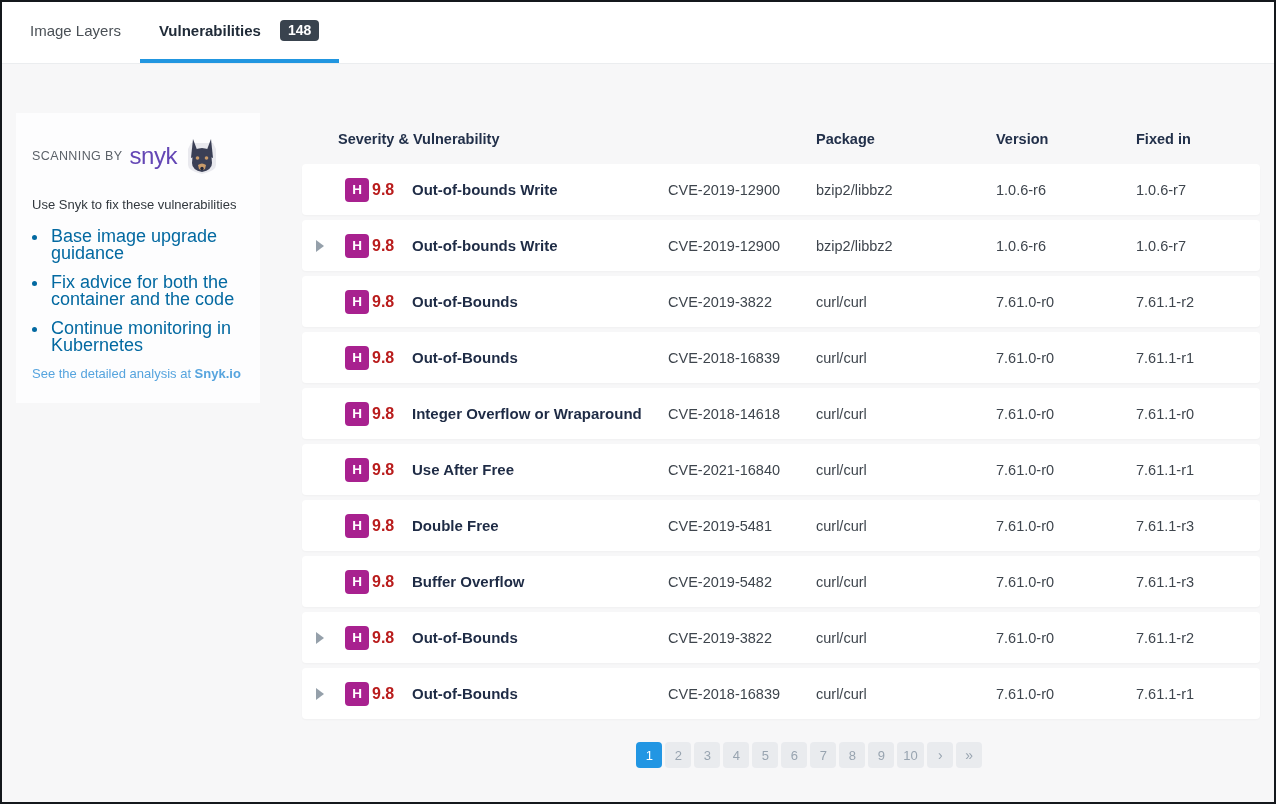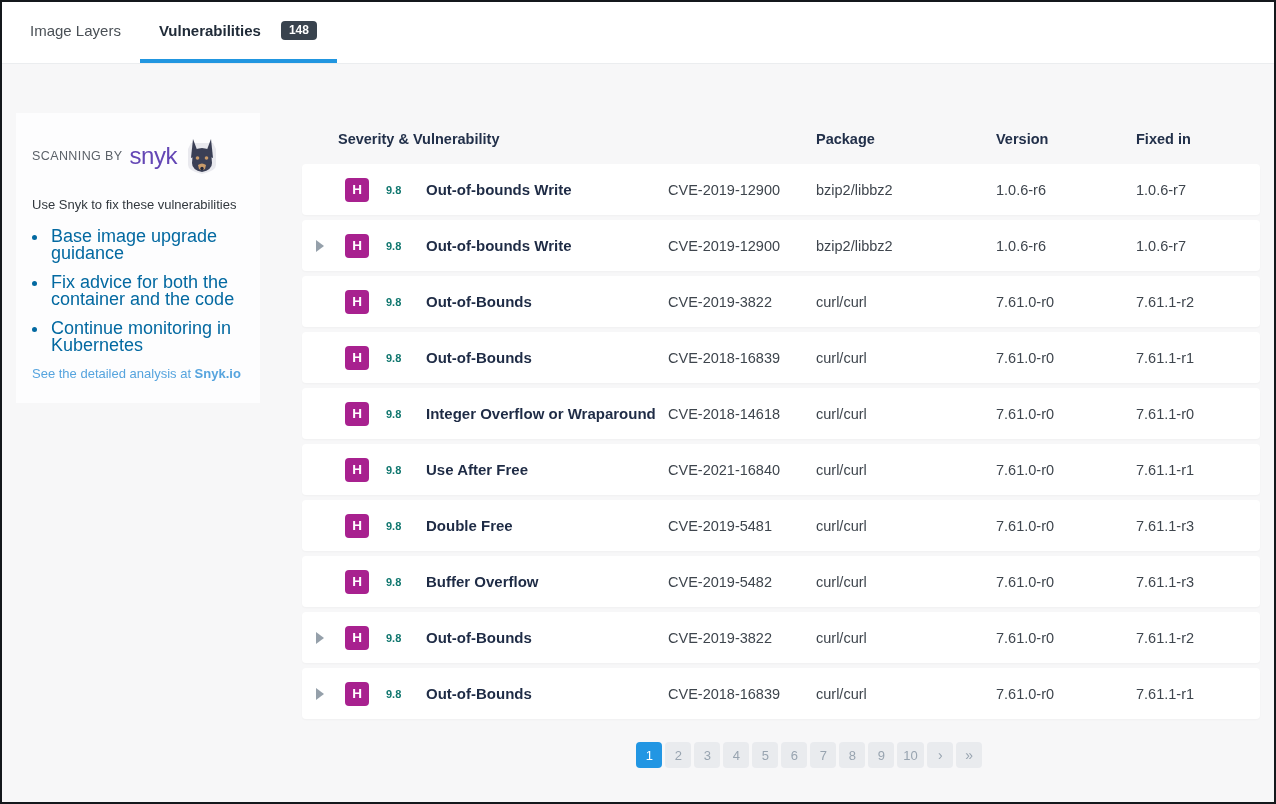--- a/index.html
+++ b/index.html
@@ -33,29 +33,30 @@
     cursor: pointer;
     border-bottom: 4px solid transparent;
   }
   .tab.active {
     color: #202b38;
     font-weight: 700;
     border-bottom-color: #2196e0;
     padding-left: 19px;
     padding-right: 20px;
     margin-left: 19px;
+    gap: 8px;
   }
   .count-badge {
     background: #39434e;
     color: #ffffff;
-    font-size: 12px;
+    font-size: 14px;
     font-weight: 700;
     border-radius: 4px;
     padding: 3px 8px 4px;
-    margin-left: 20px;
+    margin-left: 11px;
     line-height: 1;
   }
 
   
   .content { display: flex; align-items: flex-start; }
 
   
   .sidebar-card {
     width: 244px;
     margin: 49px 0 0 14px;
@@ -151,24 +152,24 @@
     color: #ffffff;
     border-radius: 4px;
     font-size: 13.5px;
     font-weight: 700;
     display: inline-flex;
     align-items: center;
     justify-content: center;
     margin-left: 7px;
   }
   .score {
-    color: #0f766e;
-    font-size: 11px;
+    color: #b91c1c;
+    font-size: 16px;
     font-weight: 600;
-    margin-left: 17px;
+    margin-left: 3px;
     width: 27px;
   }
   .vuln-title {
     color: #1e2b45;
     font-size: 15px;
     font-weight: 700;
     margin-left: 13px;
     white-space: nowrap;
   }
 

